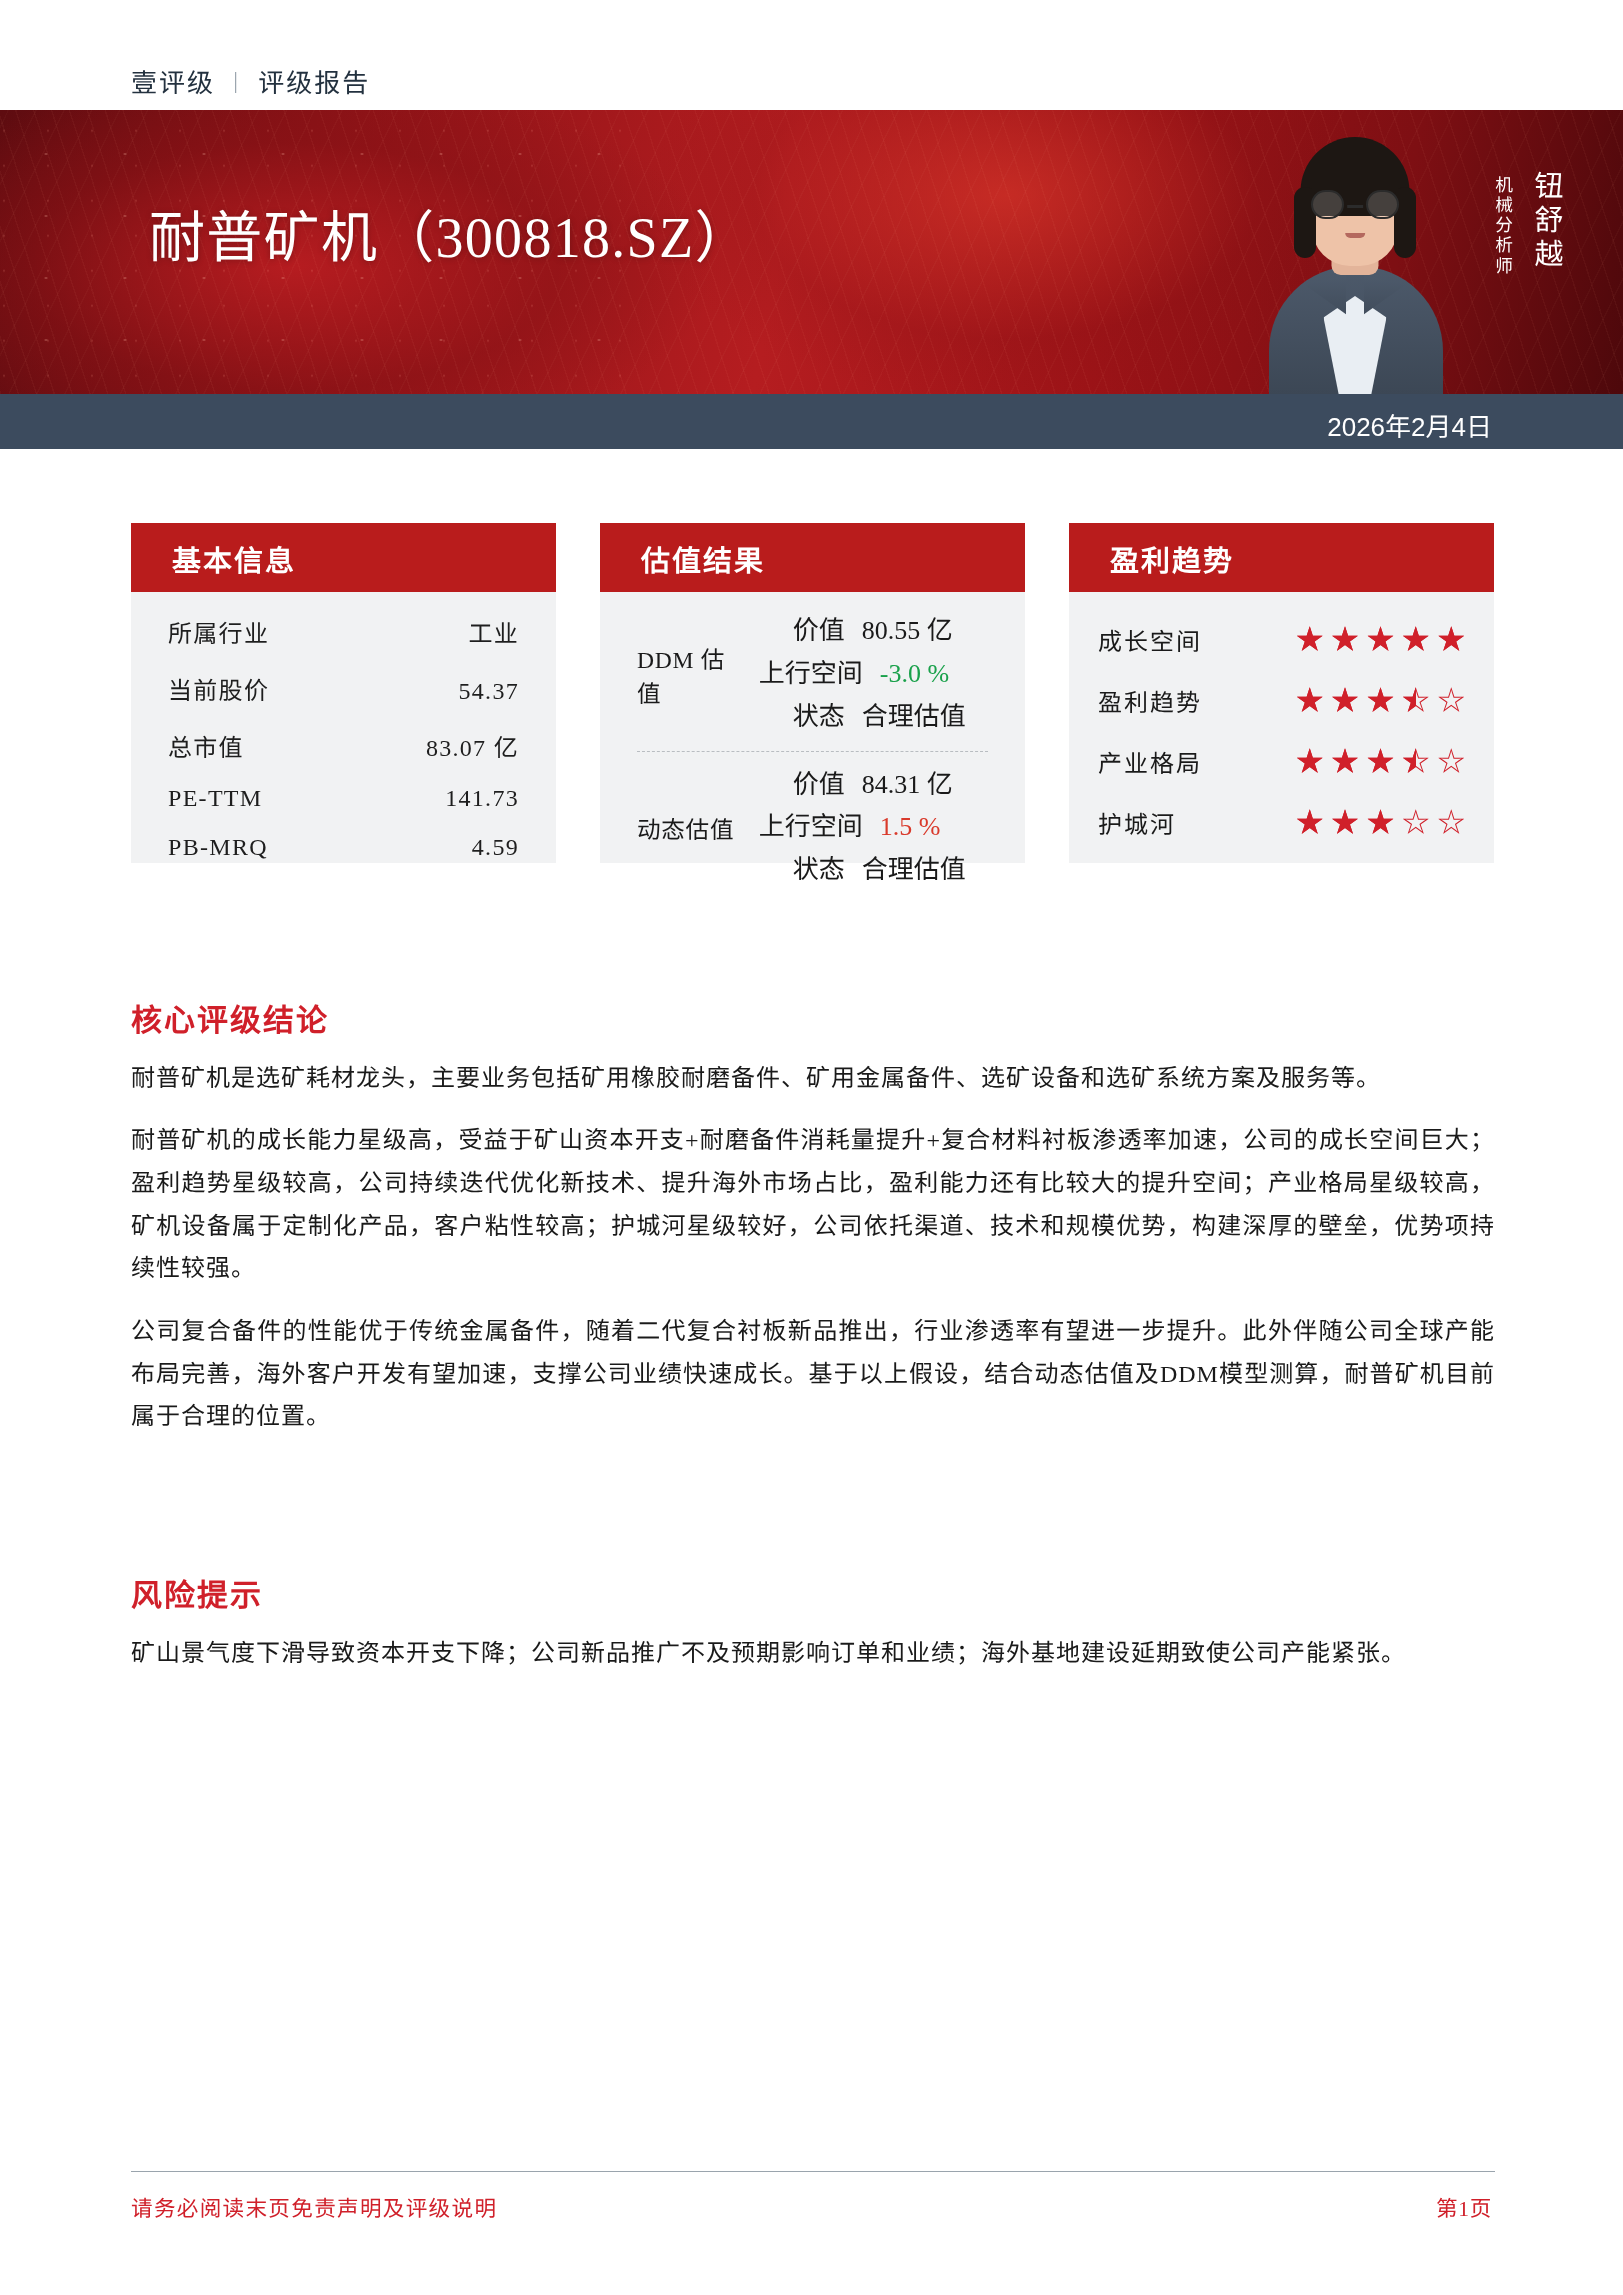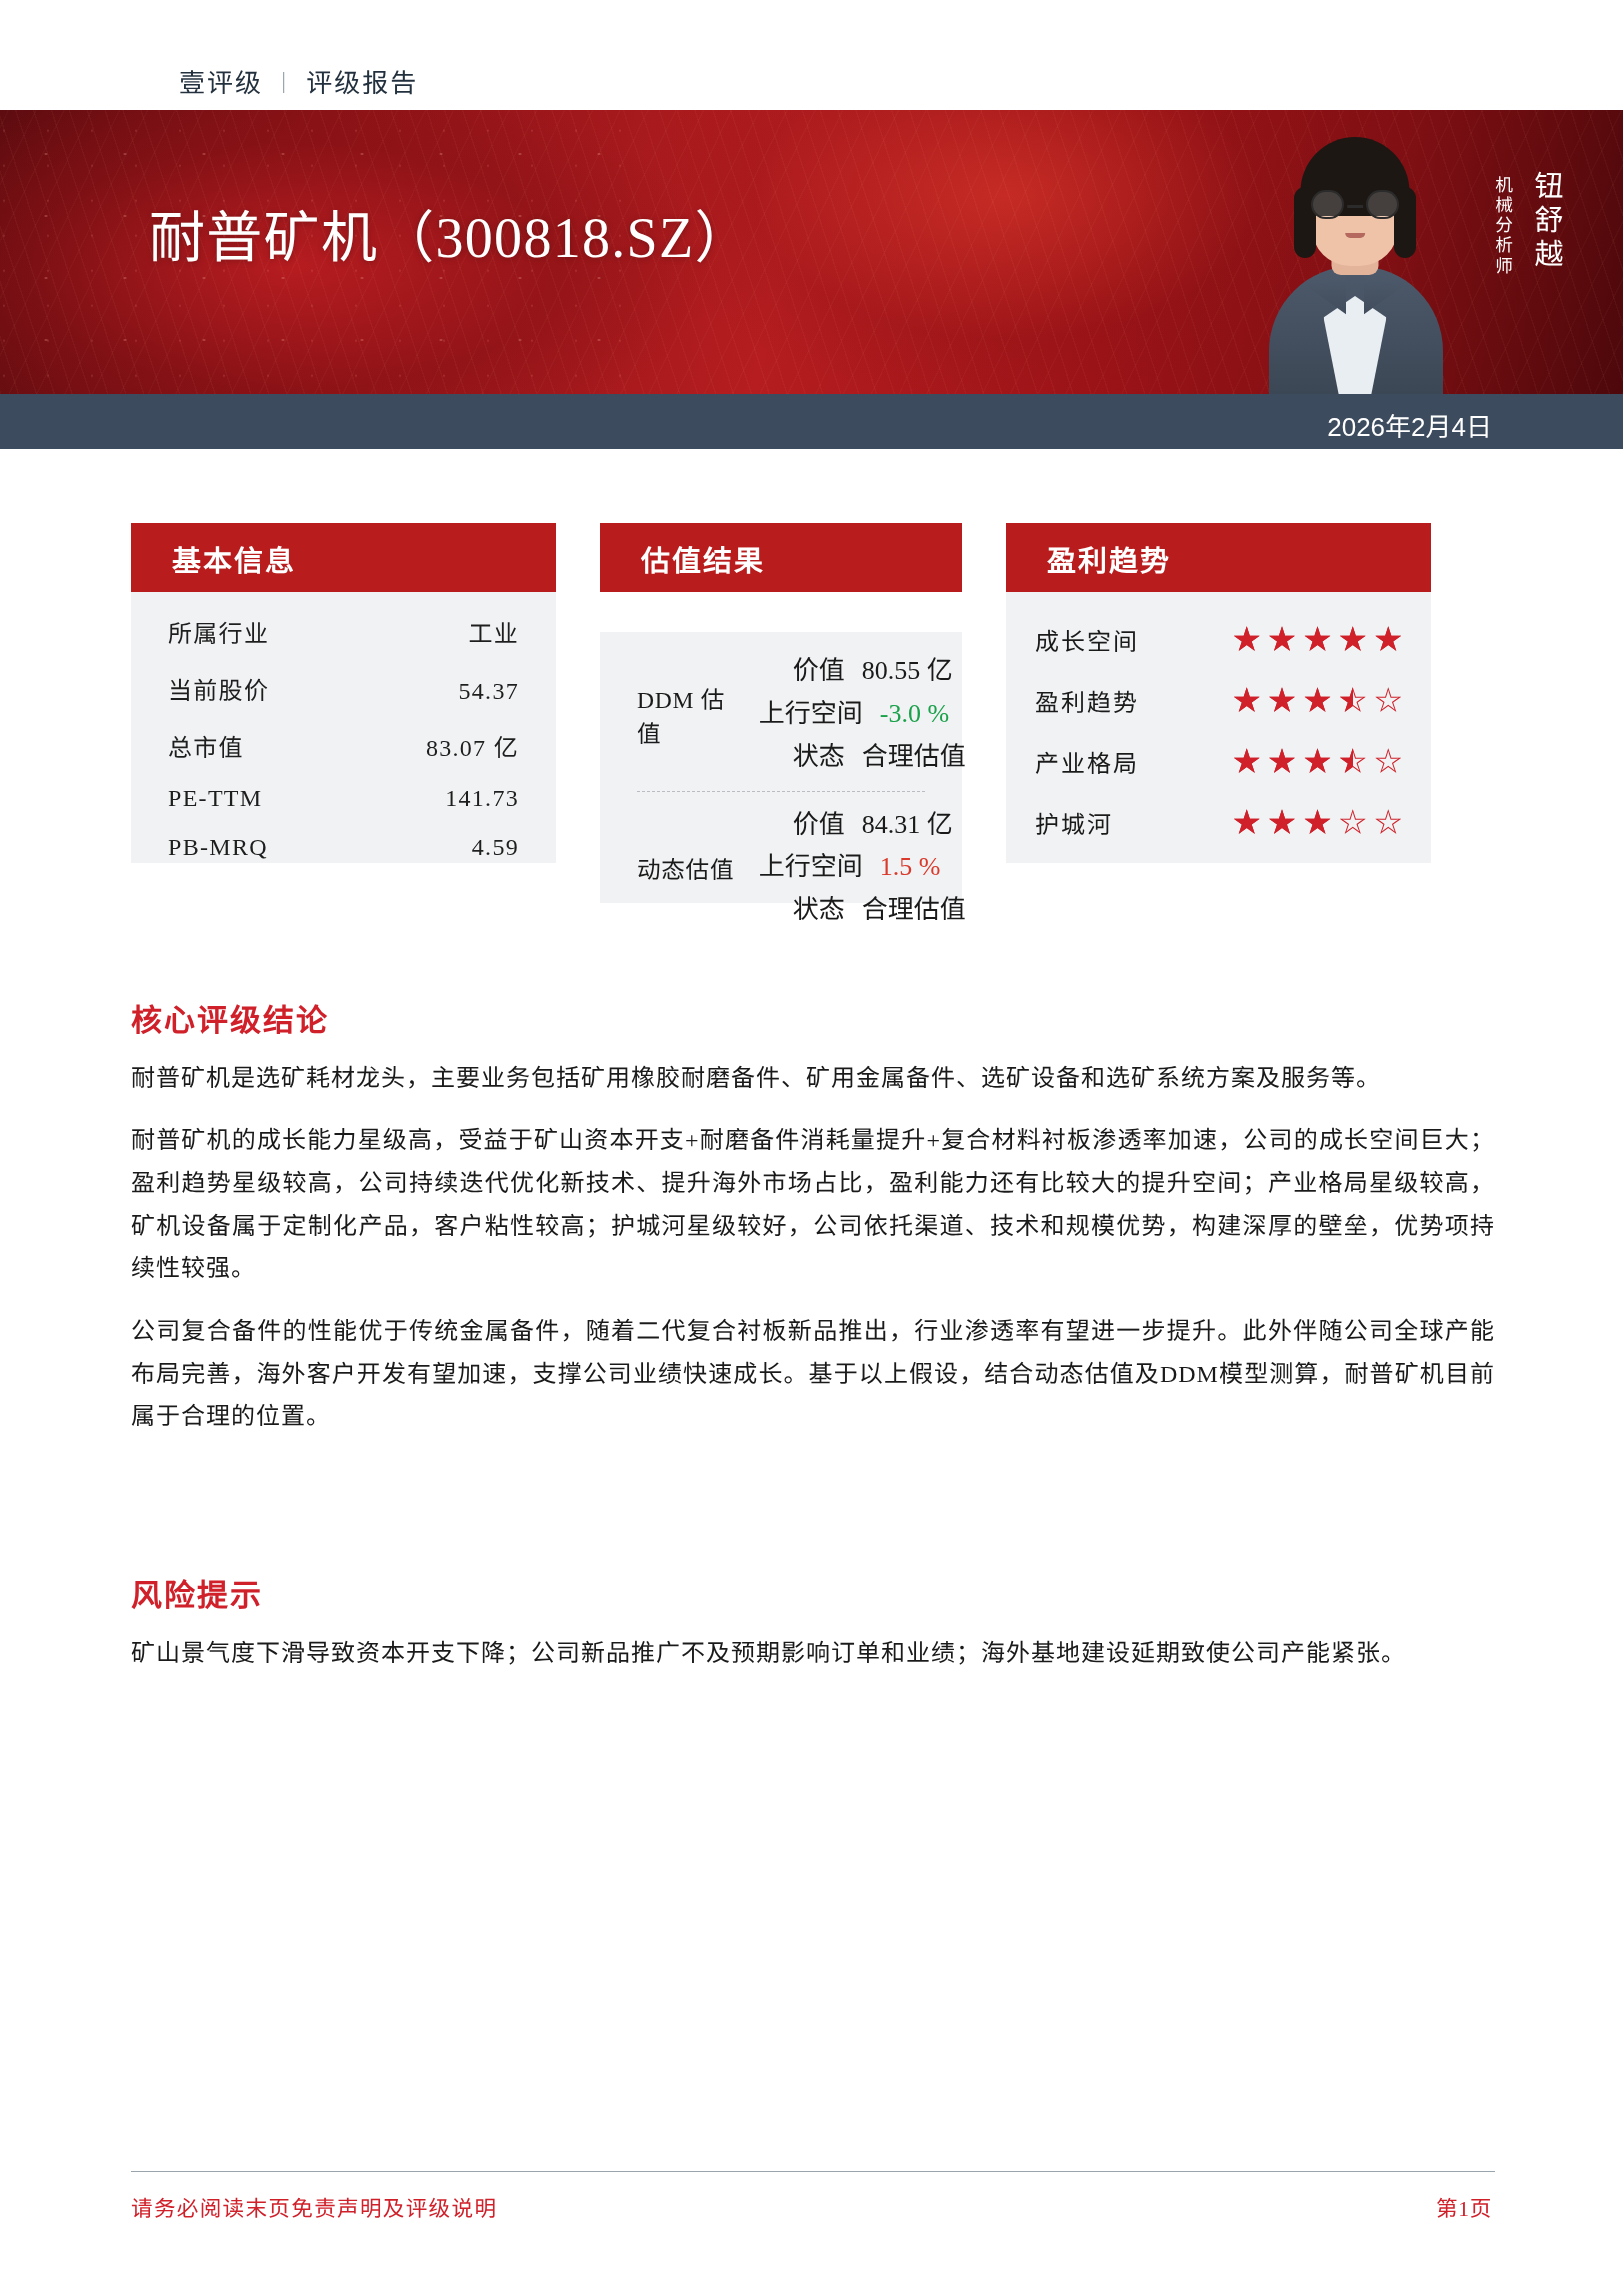--- a/index.html
+++ b/index.html
@@ -21,21 +21,20 @@
   .brand-line {
     position: absolute;
     left: 131px;
     top: 62px;
     display: flex;
     align-items: center;
     gap: 18.3px;
     font-size: 26px;
     letter-spacing: 2px;
     color: #23313f;
-    margin-left: 48px;
   }
   .brand-sep {
     color: #9aa4ad;
     font-size: 23.6px;
   }
 
   
   .hero {
     position: absolute;
     left: 0;
@@ -228,21 +227,21 @@
     width: 1364px;
     display: flex;
     gap: 44px;
   }
   .card {
     position: relative;
     display: flex;
     flex-direction: column;
   }
   .card-1 { width: 425px; }
-  .card-2 { width: 362px; gap: 40px; }
+  .card-2 { width: 425px; }
   .card-3 { width: 425px; }
   .card-head {
     height: 69px;
     background: #b91c1c;
     color: #fff;
     display: flex;
     align-items: center;
     padding-left: 41px;
     font-size: 29px;
     letter-spacing: 2px;

